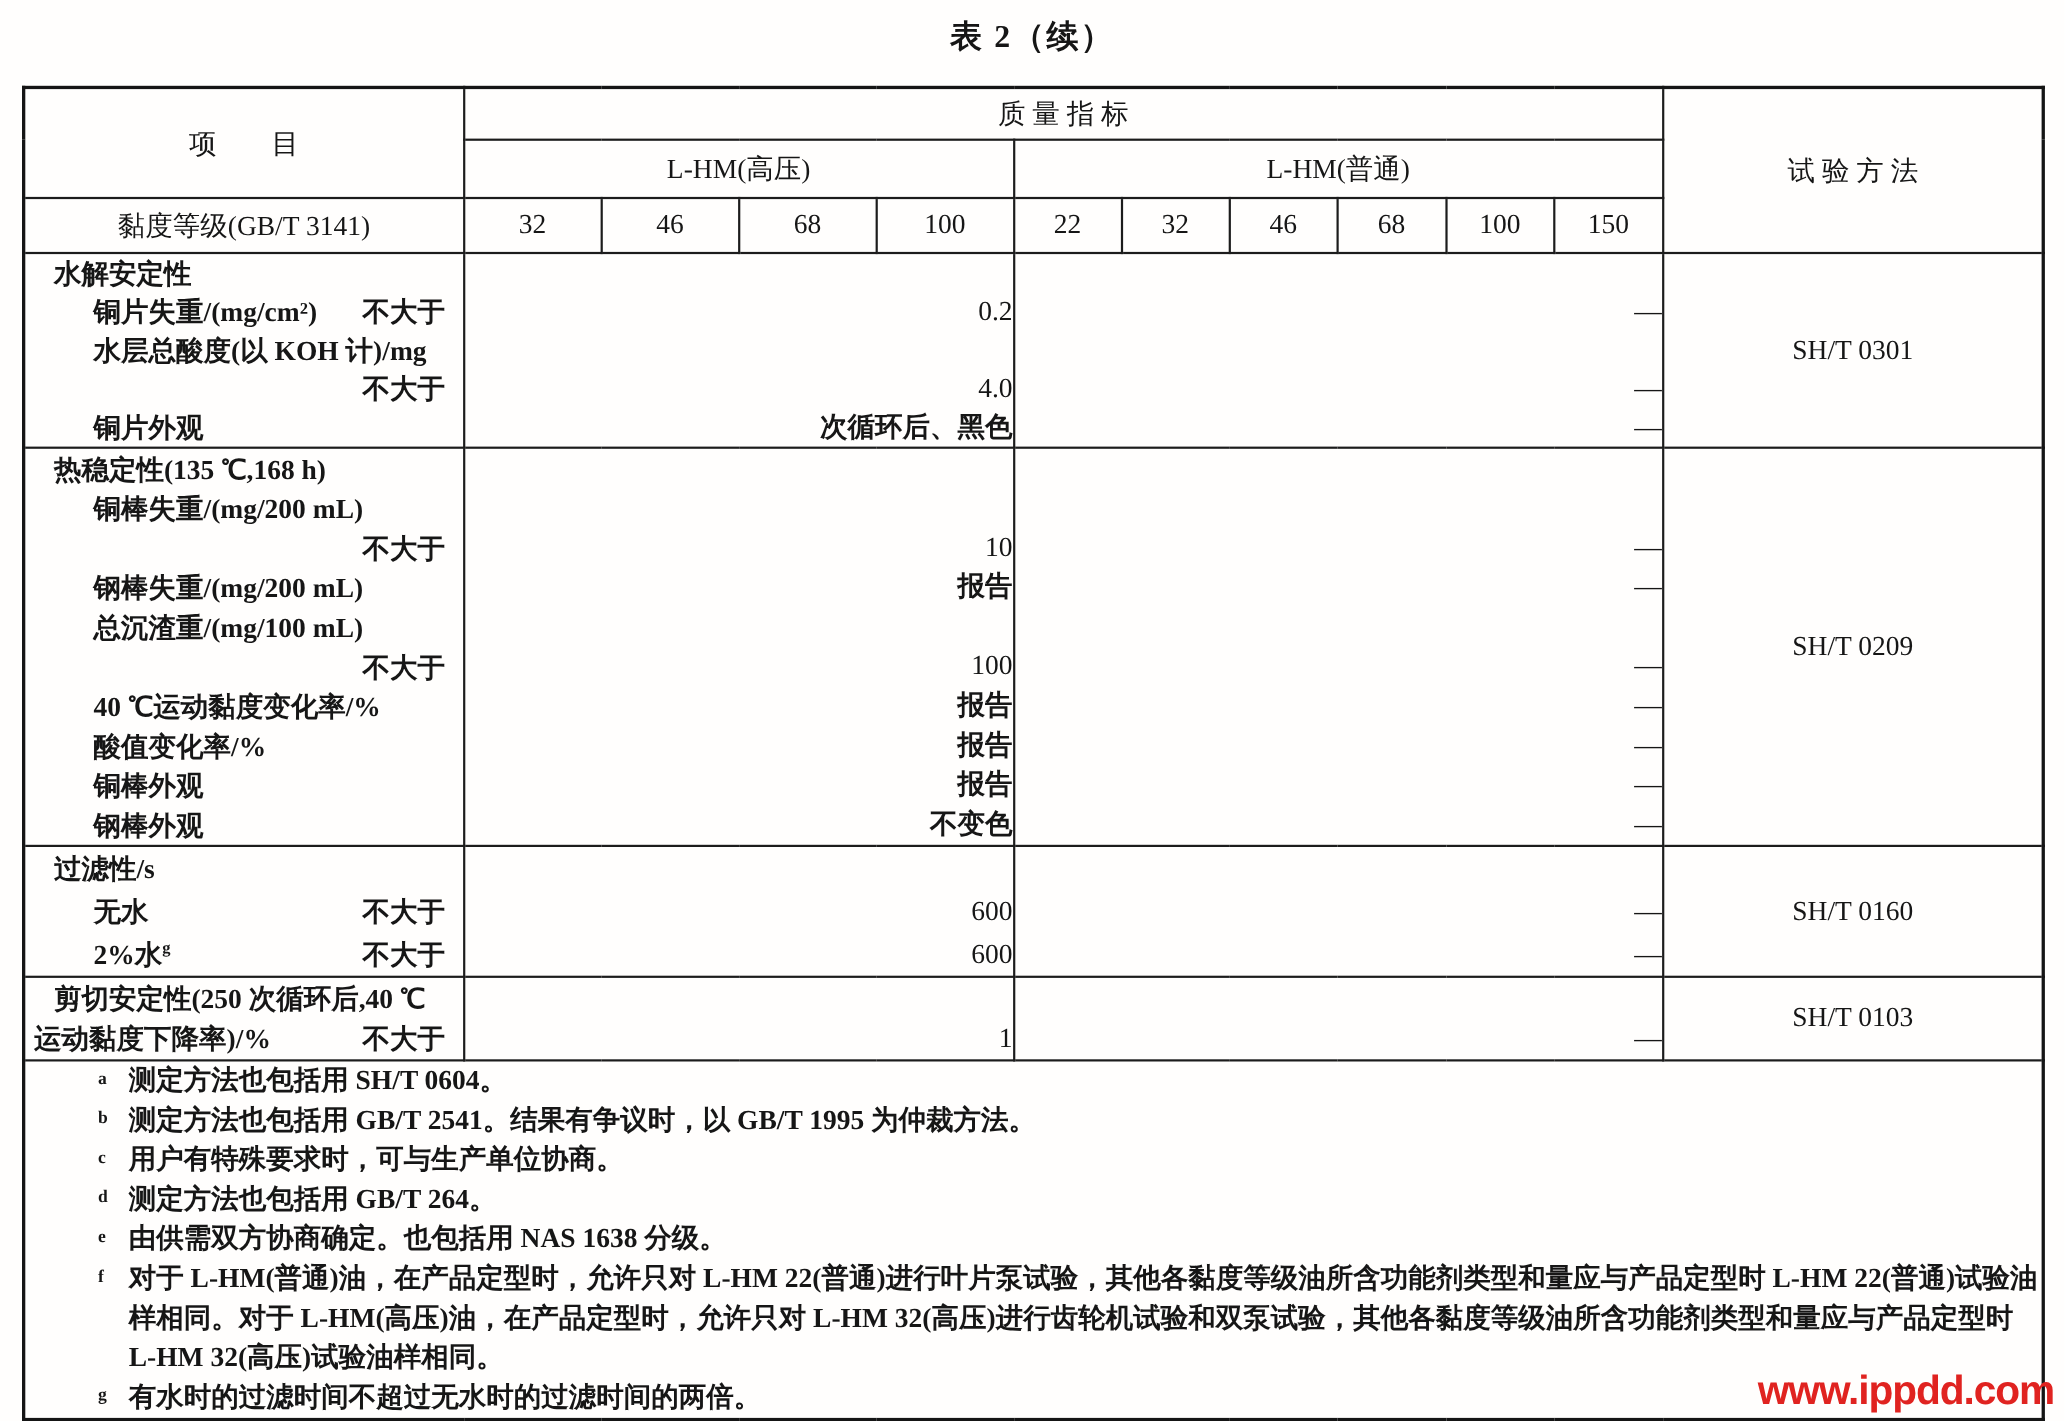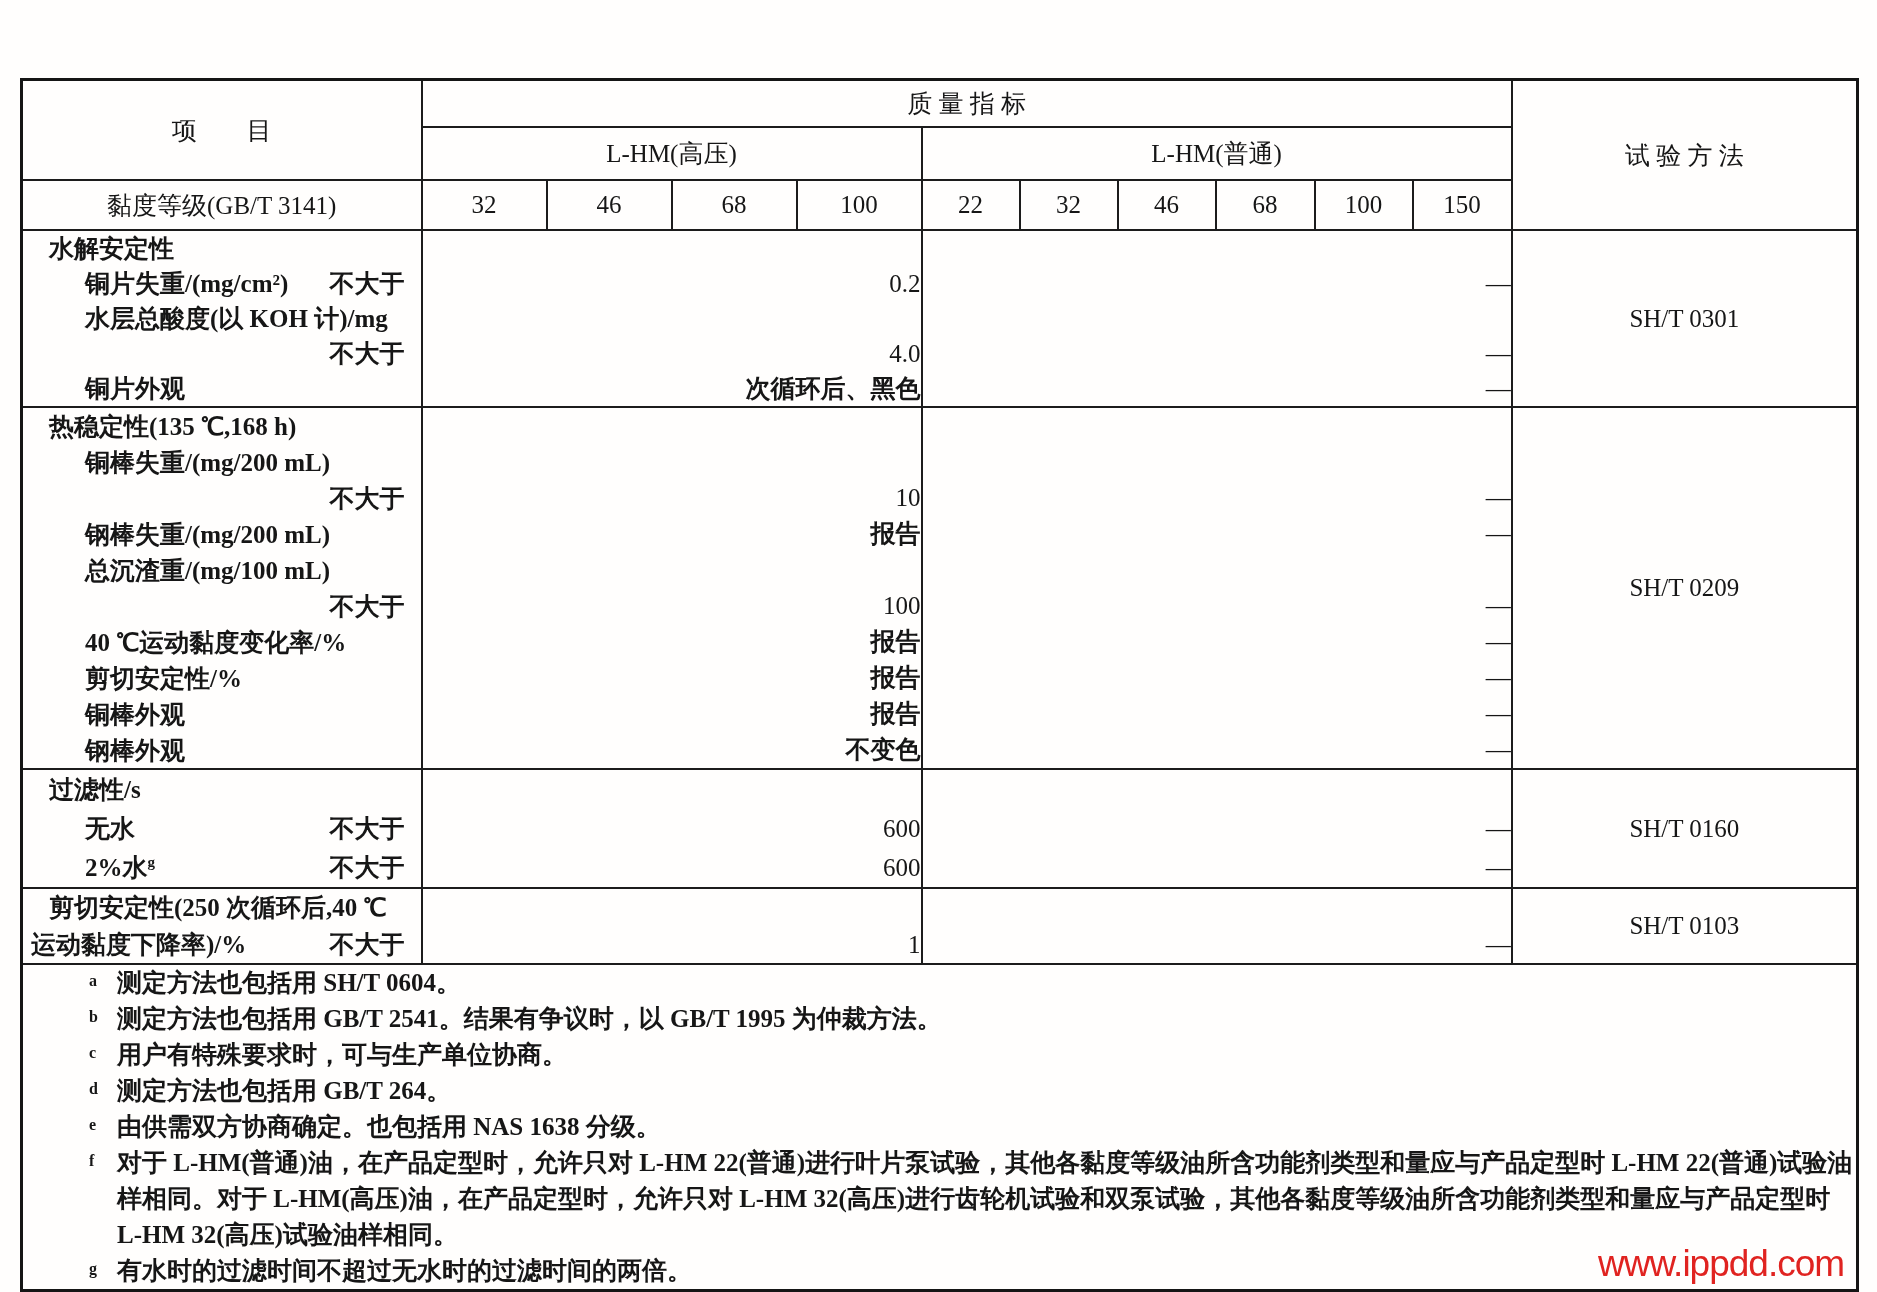--- a/index.html
+++ b/index.html
@@ -26,29 +26,30 @@
   .ind1{padding-left:62px;}
   .indh{padding-left:8px;}
   .limit{margin-left:auto;padding-right:16px;font-weight:bold;}
   .vln{text-align:right;padding-left:12px;}
   .vln.cjk{font-weight:bold;}
   td.method{text-align:center;font-size:25px;}
   td.fnotes{border-bottom:none;padding:10px 22px 6px 0;}
   .fn{position:relative;padding-left:94px;line-height:36px;font-weight:bold;font-size:25px;}
   .fn sup{position:absolute;left:66px;top:-2px;font-size:16px;font-weight:bold;}
   #watermark{position:absolute;left:1598px;top:1243px;width:279px;
-             font-family:"Liberation Sans", sans-serif;font-weight:normal;
+             font-family:"Liberation Sans", sans-serif;font-weight:bold;
              font-size:37px;letter-spacing:-1px;z-index:5;}
   sup.insup{font-size:15px;}
 </style>
 </head>
 <body>
 
 <div id="page">
 
+  <div id="doc-title">表 2（续）</div>
 
   <table id="spec-table">
     <colgroup>
       <col style="width:400px">
         <col style="width:125px">
         <col style="width:125px">
       <col style="width:125px">
         <col style="width:125px">
         <col style="width:98px">
       <col style="width:98px">
@@ -138,21 +139,21 @@
               <span class="lbl ind1">总沉渣重/(mg/100 mL)</span>
             </div>
             <div class="ln" style="height: 36px;">
               <span class="lbl ind1"></span>
               <span class="limit">不大于</span>
             </div>
             <div class="ln" style="height: 36px;">
               <span class="lbl ind1">40 ℃运动黏度变化率/%</span>
             </div>
             <div class="ln" style="height: 36px;">
-              <span class="lbl ind1">剪切安定性/%</span>
+              <span class="lbl ind1">酸值变化率/%</span>
             </div>
             <div class="ln" style="height: 36px;">
               <span class="lbl ind1">铜棒外观</span>
             </div>
             <div class="ln" style="height: 36px;">
               <span class="lbl ind1">钢棒外观</span>
             </div>
           </td>
           <td colspan="4">
             <div class="vln" style="height: 36px; line-height: 36px;"></div>

